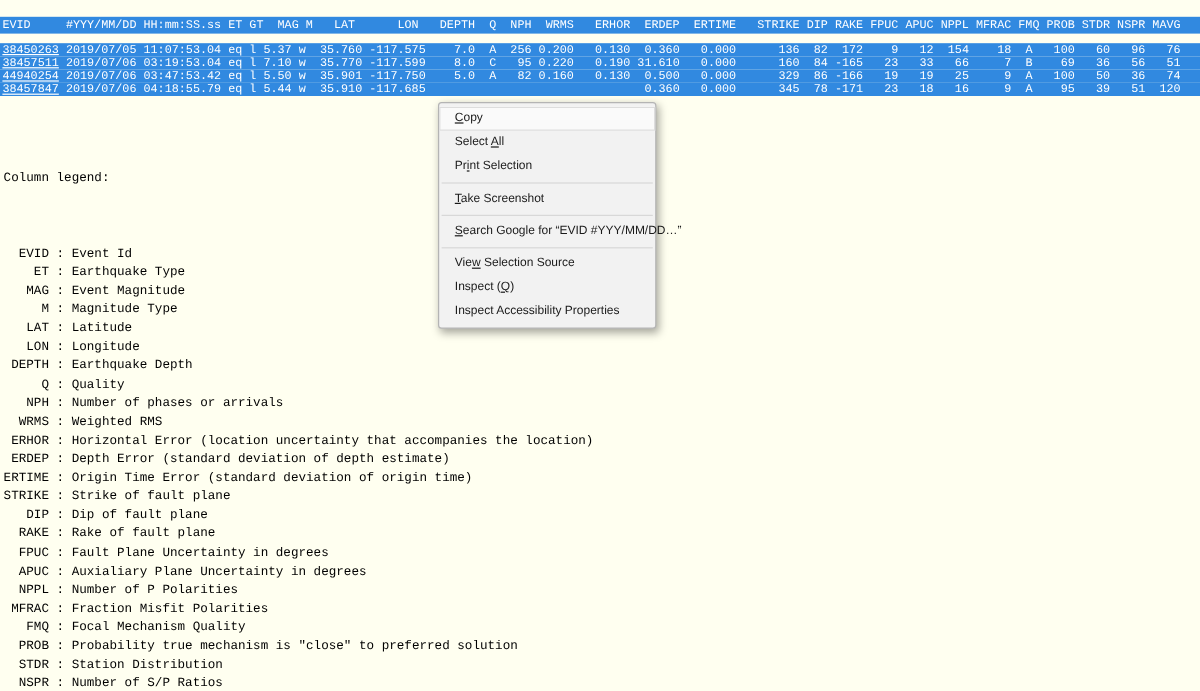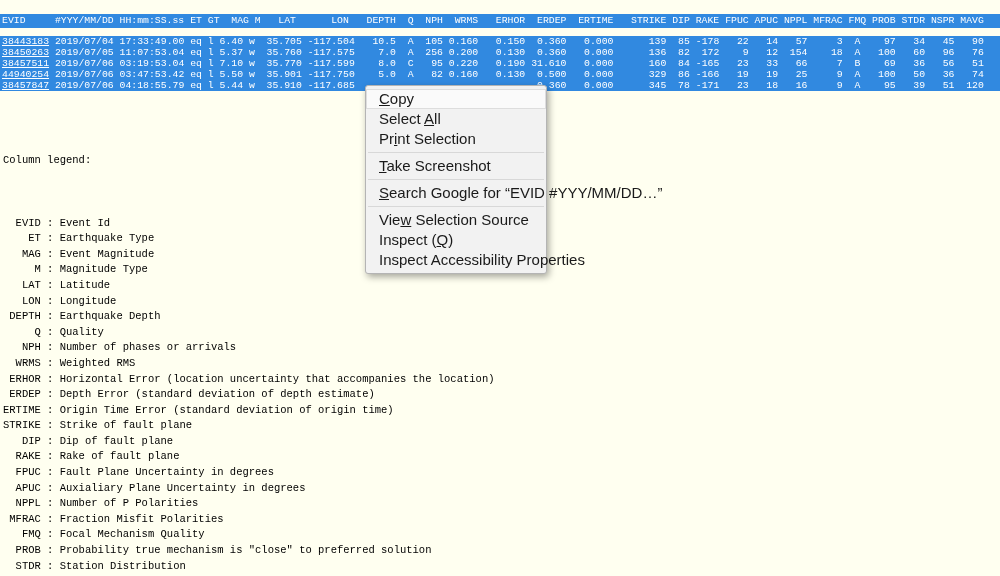--- a/index.html
+++ b/index.html
@@ -38,21 +38,21 @@
 
   
   .context-menu {
     position:absolute; left:365px; top:85px; width:180px;
     background:#f2f2f2;
     border:1px solid #b4b4b4;
     border-radius:3px;
     box-shadow:2px 3px 7px rgba(0,0,0,0.35);
     padding:3px 0;
     font-family:"Liberation Sans", sans-serif;
-    font-size:15px;
+    font-size:10px;
     color:#1a1a1a;
     z-index:10;
   }
   .menu-item {
     height:20px; line-height:20px;
     padding-left:13px;
     white-space:nowrap;
     cursor:default;
   }
   .menu-item.hl {
@@ -64,21 +64,20 @@
 </style>
 </head>
 <body>
 
 <div class="screen">
 
   <div class="table-block">
     <div class="tline header">EVID     #YYY/MM/DD HH:mm:SS.ss ET GT  MAG M   LAT      LON   DEPTH  Q  NPH  WRMS   ERHOR  ERDEP  ERTIME   STRIKE DIP RAKE FPUC APUC NPPL MFRAC FMQ PROB STDR NSPR MAVG</div>
     <div class="tgap"></div>
     <div>
-        <div class="tline row"><a class="evid-link">38443183</a><span> 2019/07/04 17:33:49.00 eq l 6.40 w  35.705 -117.504   10.5  A  105 0.160   0.150  0.360   0.000      139  85 -178   22   14   57     3  A    97   34   45   90</span></div>
         <div class="tline row"><a class="evid-link">38450263</a><span> 2019/07/05 11:07:53.04 eq l 5.37 w  35.760 -117.575    7.0  A  256 0.200   0.130  0.360   0.000      136  82  172    9   12  154    18  A   100   60   96   76</span></div>
         <div class="tline row"><a class="evid-link">38457511</a><span> 2019/07/06 03:19:53.04 eq l 7.10 w  35.770 -117.599    8.0  C   95 0.220   0.190 31.610   0.000      160  84 -165   23   33   66     7  B    69   36   56   51</span></div>
         <div class="tline row"><a class="evid-link">44940254</a><span> 2019/07/06 03:47:53.42 eq l 5.50 w  35.901 -117.750    5.0  A   82 0.160   0.130  0.500   0.000      329  86 -166   19   19   25     9  A   100   50   36   74</span></div>
         <div class="tline row"><a class="evid-link">38457847</a><span> 2019/07/06 04:18:55.79 eq l 5.44 w  35.910 -117.685                               0.360   0.000      345  78 -171   23   18   16     9  A    95   39   51  120</span></div>
       </div>
   </div>
 
   <div class="legend">
     <div class="legend-title">Column legend:</div>
     <div><div>  EVID : Event Id</div><div>    ET : Earthquake Type</div><div>   MAG : Event Magnitude</div><div>     M : Magnitude Type</div><div>   LAT : Latitude</div><div>   LON : Longitude</div><div> DEPTH : Earthquake Depth</div><div>     Q : Quality</div><div>   NPH : Number of phases or arrivals</div><div>  WRMS : Weighted RMS</div><div> ERHOR : Horizontal Error (location uncertainty that accompanies the location)</div><div> ERDEP : Depth Error (standard deviation of depth estimate)</div><div>ERTIME : Origin Time Error (standard deviation of origin time)</div><div>STRIKE : Strike of fault plane</div><div>   DIP : Dip of fault plane</div><div>  RAKE : Rake of fault plane</div><div>  FPUC : Fault Plane Uncertainty in degrees</div><div>  APUC : Auxialiary Plane Uncertainty in degrees</div><div>  NPPL : Number of P Polarities</div><div> MFRAC : Fraction Misfit Polarities</div><div>   FMQ : Focal Mechanism Quality</div><div>  PROB : Probability true mechanism is "close" to preferred solution</div><div>  STDR : Station Distribution</div><div>  NSPR : Number of S/P Ratios</div></div>

